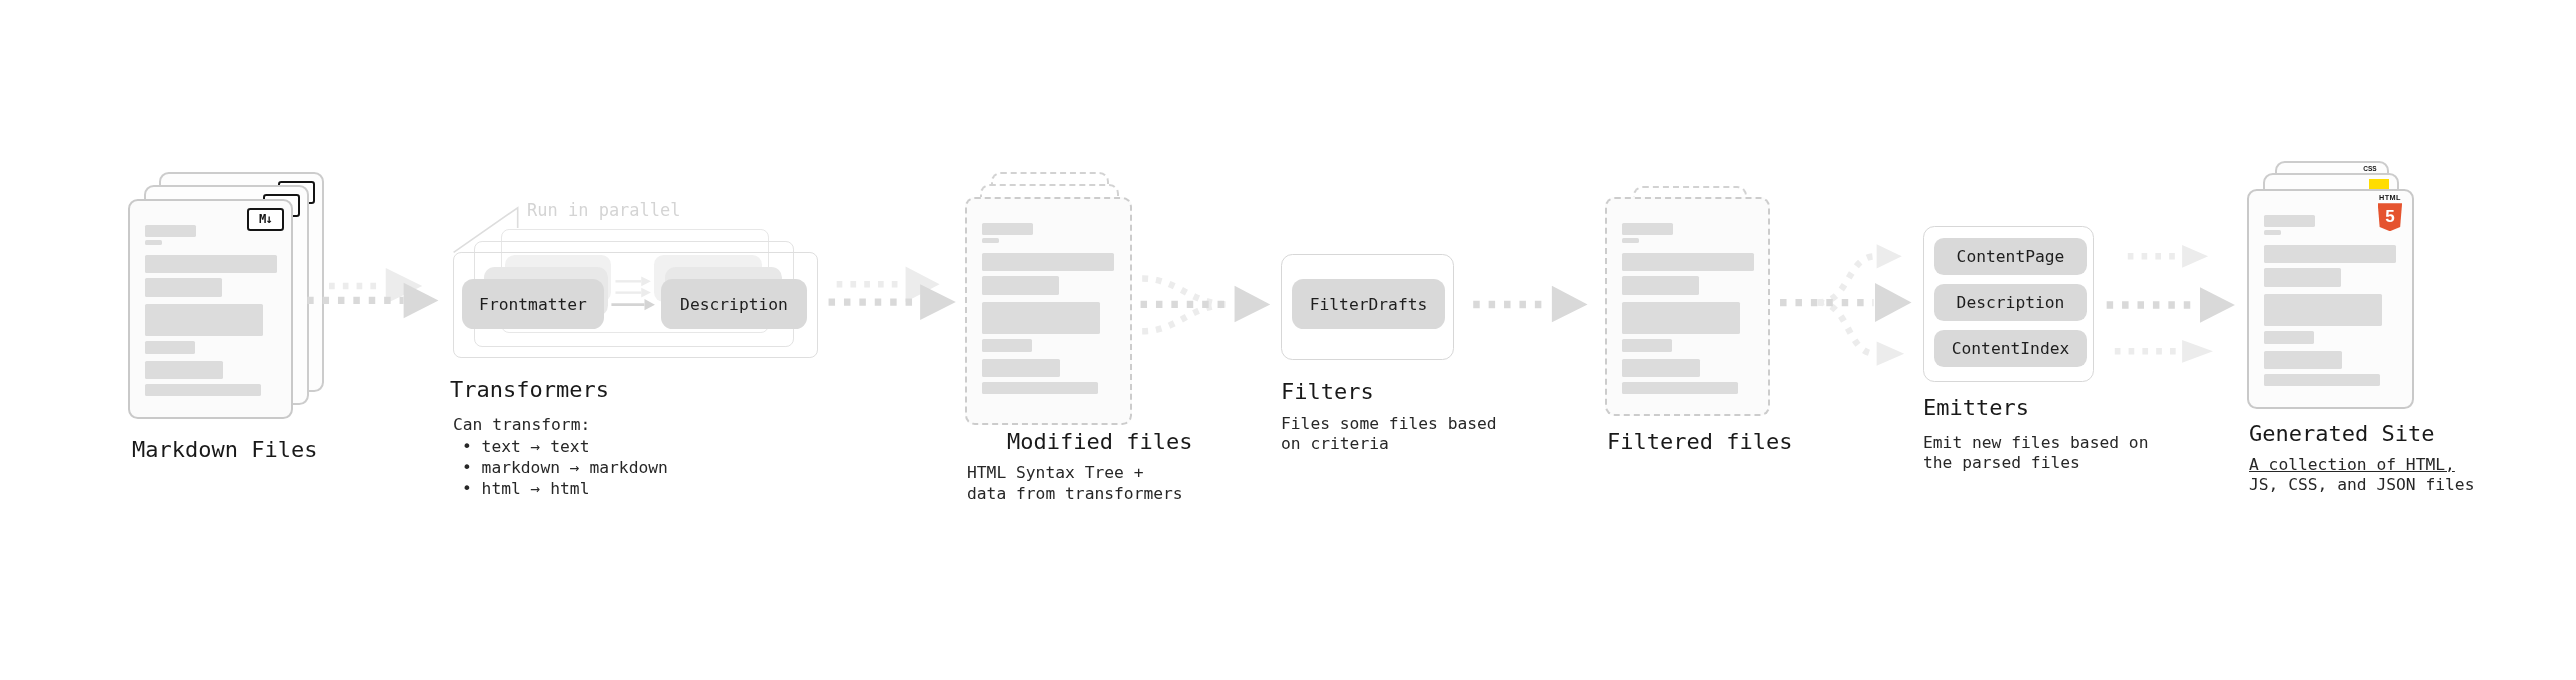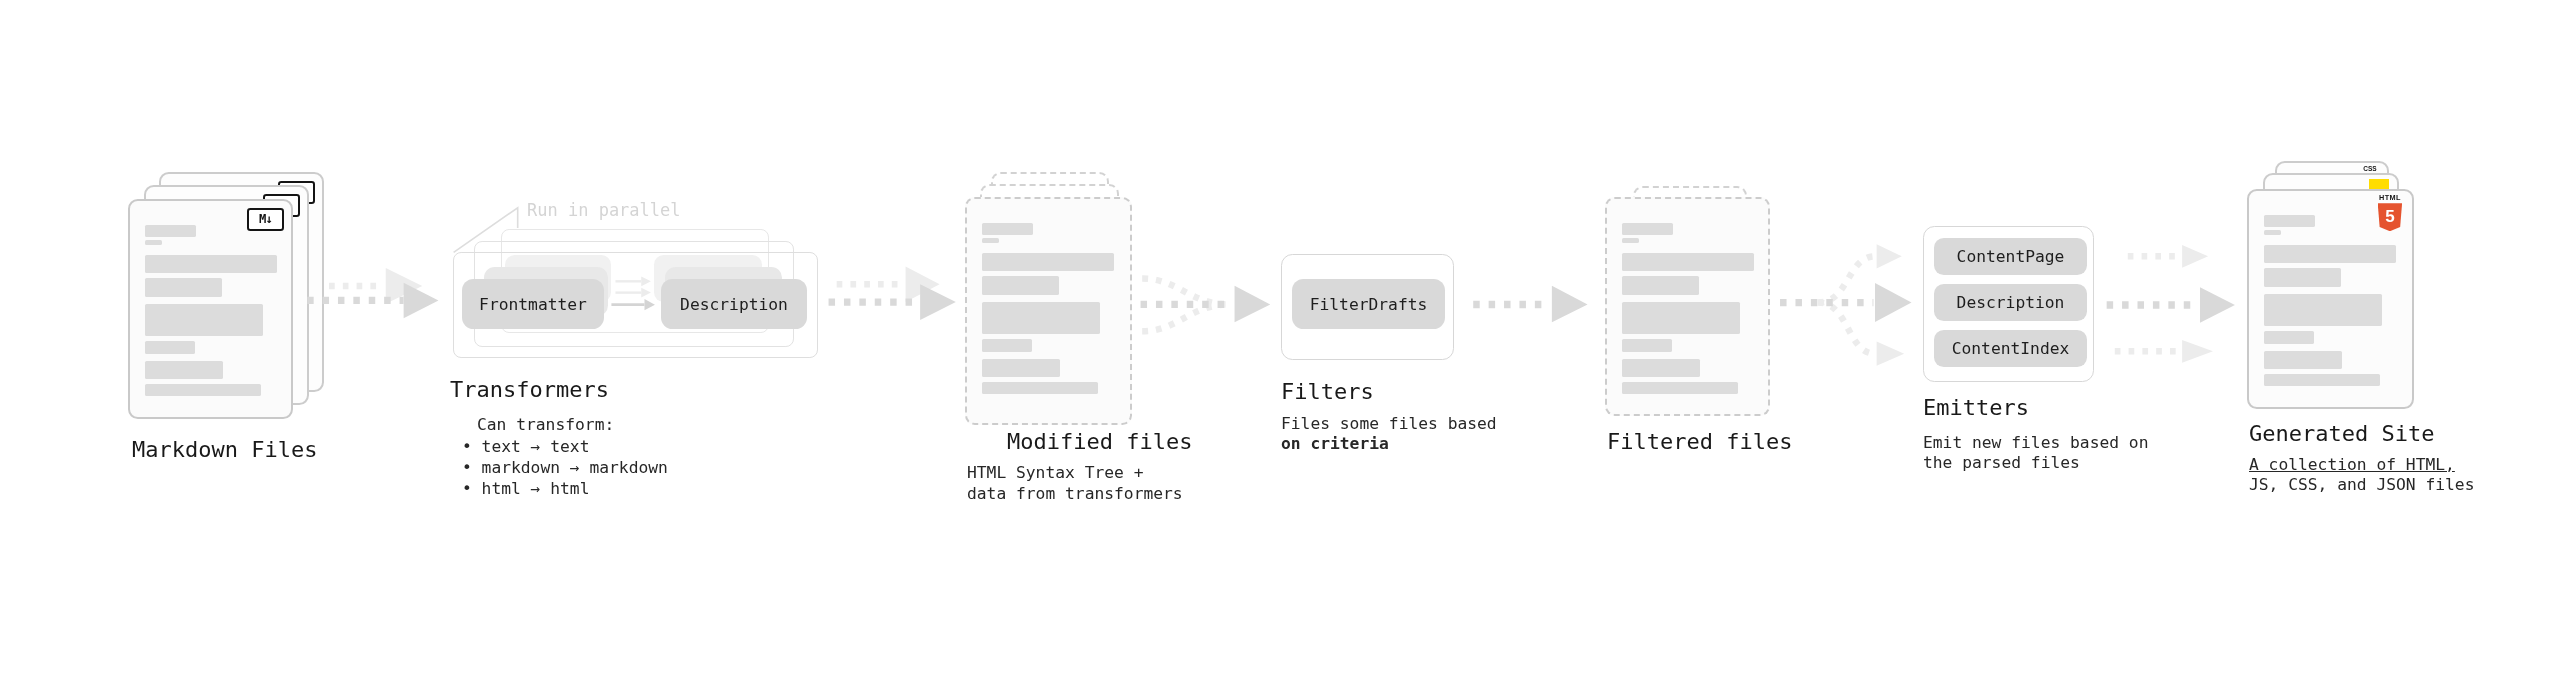--- a/index.html
+++ b/index.html
@@ -111,21 +111,21 @@
       <line class="thin-faint" x1="8" y1="28" x2="40" y2="28"></line>
         <polygon class="mini-head-faint" points="40,22 52,28 40,34"></polygon>
       <line class="thin-gray" x1="3" y1="43" x2="44" y2="43"></line>
         <polygon class="mini-head-gray" points="44,36 57,43 44,50"></polygon>
     </svg>
 
     <div class="abs nodebtn" style="left:462px;top:279px;width:142px;height:50px;">Frontmatter</div>
     <div class="abs nodebtn" style="left:661px;top:279px;width:146px;height:50px;">Description</div>
 
     <div class="abs label" style="left:450px;top:377px;">Transformers</div>
-    <div class="abs desc" style="left:453px;top:415px;margin-left:24px;">Can transform:</div>
+    <div class="abs desc" style="left:453px;top:415px;">Can transform:</div>
     <div class="abs desc" style="left:462px;top:437px;">• text → text</div>
     <div class="abs desc" style="left:462px;top:458px;">• markdown → markdown</div>
     <div class="abs desc" style="left:462px;top:479px;">• html → html</div>
   </div>
 
   
   <svg class="abs" style="left:822px;top:264px;" width="142" height="77" viewBox="0 0 175 95">
     <line class="dash-faint" x1="18" y1="25" x2="101" y2="25"></line>
     <polygon class="head-faint" points="103,3 145,25 103,47"></polygon>
     <line class="dash-gray" x1="8" y1="47" x2="121" y2="47"></line>
@@ -160,21 +160,21 @@
     <line class="dash-gray" x1="8" y1="45" x2="122" y2="45"></line>
     <polygon class="head-gray" points="124,22 168,45 124,67"></polygon>
   </svg>
 
   
   <div class="g">
     <div class="abs panel" style="left:1281px;top:254px;width:173px;height:106px;"></div>
     <div class="abs nodebtn" style="left:1292px;top:279px;width:153px;height:50px;">FilterDrafts</div>
     <div class="abs label" style="left:1281px;top:379px;">Filters</div>
     <div class="abs desc" style="left:1281px;top:414px;">Files some files based</div>
-    <div class="abs desc" style="left:1281px;top:434px;font-weight:bold;">on criteria</div>
+    <div class="abs desc" style="left:1281px;top:434px;">on criteria</div>
   </div>
 
   
   <svg class="abs" style="left:1469px;top:268px;" width="122" height="73" viewBox="0 0 150 90">
     <line class="dash-gray" x1="5" y1="45" x2="100" y2="45"></line>
     <polygon class="head-gray" points="102,22 146,45 102,67"></polygon>
   </svg>
 
   
   <div class="g">

